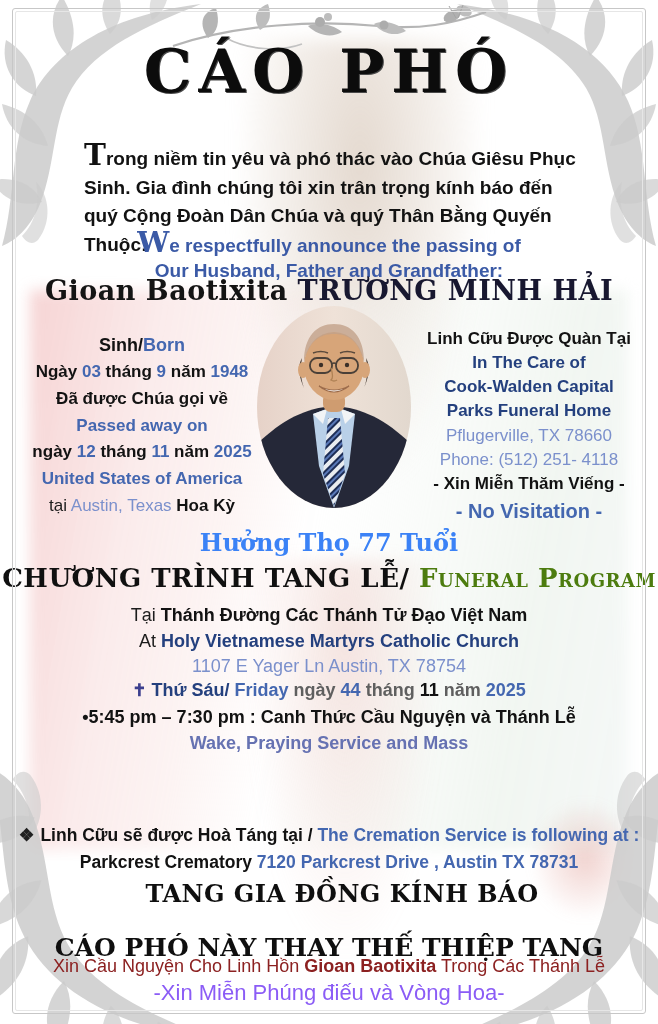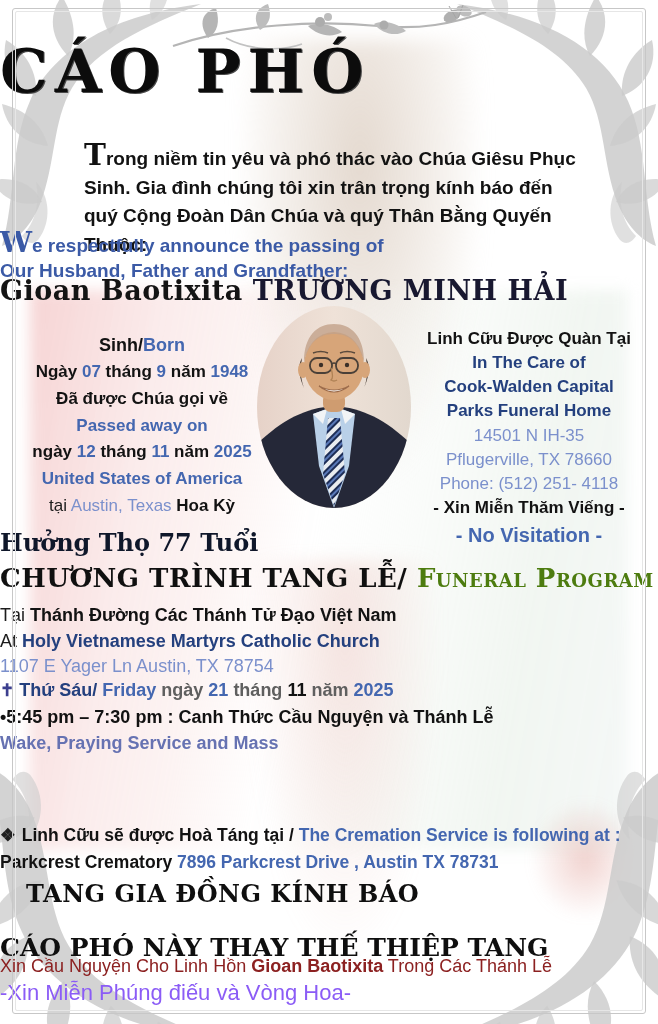--- a/index.html
+++ b/index.html
@@ -28,39 +28,39 @@
     background:radial-gradient(ellipse at 50% 20%,rgba(228,170,160,.30),rgba(255,255,255,0) 72%);
     filter:blur(8px);}
   
   .corner{position:absolute;width:212px;height:272px;z-index:1;pointer-events:none;}
   .tl{left:-4px;top:-4px}
   .tr{right:-4px;top:-4px;transform:scaleX(-1)}
   .bl{left:-4px;bottom:-8px;transform:scale(1.12,-1.12)}
   .br{right:-4px;bottom:-8px;transform:scale(-1.12,-1.12)}
   .vine{position:absolute;left:168px;top:4px;width:326px;height:58px;z-index:1;pointer-events:none;}
   
-  .sec{position:absolute;left:0;right:0;text-align:left;z-index:2;}
+  .sec{position:absolute;left:0;right:0;text-align:center;z-index:2;}
   .title{top:36px;font-family:"DejaVu Serif",serif;font-weight:700;font-size:60px;
     letter-spacing:7px;color:#0c0c0c;text-shadow:1px 1px 0 #4a4a4a;}
   .intro{top:142px;left:84px;right:74px;text-align:left;font-size:19px;font-weight:700;
     color:#121212;line-height:1.5;}
   .intro::first-letter{font-family:"DejaVu Serif",serif;font-size:1.55em;line-height:.9;}
   .announce{top:231px;color:#3b5aa6;font-weight:700;font-size:19px;line-height:1.33;}
   .announce-1::first-letter{font-family:"DejaVu Serif",serif;font-size:1.5em;line-height:.8;}
   .name{top:275px;font-family:"DejaVu Serif",serif;font-size:27px;font-weight:700;letter-spacing:.5px;}
   .name .bapt{color:#141414;} .name .fam{color:#181830;}
   .left-col{position:absolute;top:331px;left:20px;width:244px;text-align:center;z-index:2;
     font-size:17px;line-height:1.57;}
   .left-col .ln1{font-size:18px;}
   .right-col{position:absolute;top:327px;left:412px;width:234px;text-align:center;z-index:2;
     font-size:17px;line-height:1.42;}
   .right-col .ln9{font-size:20px;line-height:1.5;}
   .photo-wrap{position:absolute;top:306px;left:257px;width:154px;height:202px;z-index:2;}
   .photo-wrap svg{width:100%;height:100%;display:block;}
-  .age{top:528px;font-family:"DejaVu Serif",serif;font-size:24px;font-weight:700;color:#0f172a;}
+  .age{top:528px;font-family:"DejaVu Serif",serif;font-size:24px;font-weight:700;color:#3b82f6;}
   .program-h{top:563px;font-family:"DejaVu Serif",serif;font-size:26px;font-weight:700;letter-spacing:.5px;}
   .program-h .vi{color:#101010;} .program-h .en{color:#4d7c0f;font-variant:small-caps;}
   .church{top:603px;font-size:18px;line-height:1.42;}
   .friday{top:677px;font-size:18px;line-height:1.45;}
   .saturday{top:753px;font-size:18px;line-height:1.45;}
   .cremation{top:822px;font-size:17.5px;line-height:1.55;}
   .closing{top:879px;font-family:"DejaVu Serif",serif;font-size:24px;font-weight:700;color:#0f0f0f;letter-spacing:.5px;padding-left:26px;}
   .notice{top:933px;font-family:"DejaVu Serif",serif;font-size:25px;font-weight:700;color:#0f0f0f;}
   .prayer{top:956px;font-size:18px;}
   .final{top:980px;font-size:22px;color:#8b5cf6;}
@@ -140,21 +140,21 @@
     <div class="announce-1">We respectfully announce the passing of</div>
     <div>Our Husband, Father and Grandfather:</div>
   </div>
 
   <div class="sec name">
     <span class="bapt">Gioan Baotixita </span><span class="fam">TRƯƠNG MINH HẢI</span>
   </div>
 
   <div class="left-col">
     <div class="ln1"><span class="c-kb">Sinh/</span><span class="c-bb">Born</span></div>
-    <div><span class="c-kb">Ngày </span><span class="c-bb">07</span><span class="c-kb"> tháng </span><span class="c-bb">9</span><span class="c-kb"> năm </span><span class="c-bb">1948</span></div>
+    <div><span class="c-kb">Ngày </span><span class="c-bb">03</span><span class="c-kb"> tháng </span><span class="c-bb">9</span><span class="c-kb"> năm </span><span class="c-bb">1948</span></div>
     <div><span class="c-kb">Đã được Chúa gọi về</span></div>
     <div><span class="c-bb">Passed away on</span></div>
     <div><span class="c-kb">ngày </span><span class="c-bb">12</span><span class="c-kb"> tháng </span><span class="c-bb">11</span><span class="c-kb"> năm </span><span class="c-bb">2025</span></div>
     <div><span class="c-bb">United States of America</span></div>
     <div><span class="c-k">tại </span><span class="c-lbr">Austin, Texas </span><span class="c-kb">Hoa Kỳ</span></div>
   </div>
 
   <div class="photo-wrap">
     <svg viewBox="0 0 154 202">
       <defs>
@@ -197,51 +197,50 @@
         <path d="M62,80 Q77,92 92,80 Q77,88 62,80 Z" fill="#fdfdfd" stroke="#9c6b4a" stroke-width="1.2"></path>
       </g>
     </svg>
   </div>
 
   <div class="right-col">
     <div><span class="c-kb">Linh Cữu Được Quàn Tại</span></div>
     <div><span class="c-nb">In The Care of</span></div>
     <div><span class="c-nb">Cook-Walden Capital</span></div>
     <div><span class="c-nb">Parks Funeral Home</span></div>
-    <div><span class="c-lbr">14501 N IH-35</span></div>
     <div><span class="c-lbr">Pflugerville, TX 78660</span></div>
     <div><span class="c-lbr">Phone: (512) 251- 4118</span></div>
     <div><span class="c-kb">- Xin Miễn Thăm Viếng -</span></div>
     <div class="ln9"><span class="c-bb">- No Visitation -</span></div>
   </div>
 
   <div class="sec age">Hưởng Thọ 77 Tuổi</div>
 
   <div class="sec program-h">
     <span class="vi">CHƯƠNG TRÌNH TANG LỄ/ </span><span class="en">Funeral Program</span>
   </div>
 
   <div class="sec church">
     <div><span class="c-k">Tại </span><span class="c-kb">Thánh Đường Các Thánh Tử Đạo Việt Nam</span></div>
     <div><span class="c-k">At </span><span class="c-nb">Holy Vietnamese Martyrs Catholic Church</span></div>
     <div><span class="c-lbr">1107 E Yager Ln Austin, TX 78754</span></div>
   </div>
 
   <div class="sec friday">
-    <div><span class="cross-icon">✝</span><span><span class="c-nb">Thứ Sáu/ </span><span class="c-bb">Friday </span><span class="c-g">ngày </span><span class="c-bb">21 </span><span class="c-g">tháng </span><span class="c-kb">11 </span><span class="c-g">năm </span><span class="c-bb">2025</span></span></div>
+    <div><span class="cross-icon">✝</span><span><span class="c-nb">Thứ Sáu/ </span><span class="c-bb">Friday </span><span class="c-g">ngày </span><span class="c-bb">44 </span><span class="c-g">tháng </span><span class="c-kb">11 </span><span class="c-g">năm </span><span class="c-bb">2025</span></span></div>
     <div><span class="c-kb">•</span><span class="c-kb">5:45 pm – 7:30 pm : </span><span class="c-kb">Canh Thức Cầu Nguyện và Thánh Lễ</span></div>
     <div><span class="c-sb">Wake, Praying Service and Mass</span></div>
   </div>
 
   <div class="sec saturday">
   </div>
 
   <div class="sec cremation">
     <div><span class="diamond-icon">❖</span><span><span class="c-kb">Linh Cữu sẽ được Hoà Táng tại / </span><span class="c-bb">The Cremation Service is following at :</span></span></div>
-    <div><span class="c-kb">Parkcrest Crematory </span><span class="c-bb">7896 Parkcrest Drive , Austin  TX 78731</span></div>
+    <div><span class="c-kb">Parkcrest Crematory </span><span class="c-bb">7120 Parkcrest Drive , Austin  TX 78731</span></div>
   </div>
 
   <div class="sec closing">TANG GIA ĐỒNG KÍNH BÁO</div>
   <div class="sec notice">CÁO PHÓ NÀY THAY THẾ THIỆP TANG</div>
   <div class="sec prayer"><span class="c-mr">Xin Cầu Nguyện Cho Linh Hồn </span><span class="c-mrb">Gioan Baotixita</span><span class="c-mr"> Trong Các Thánh Lễ</span></div>
   <div class="sec final">-Xin Miễn Phúng điếu và Vòng Hoa-</div>
 
 </div>
 
 </body></html>

